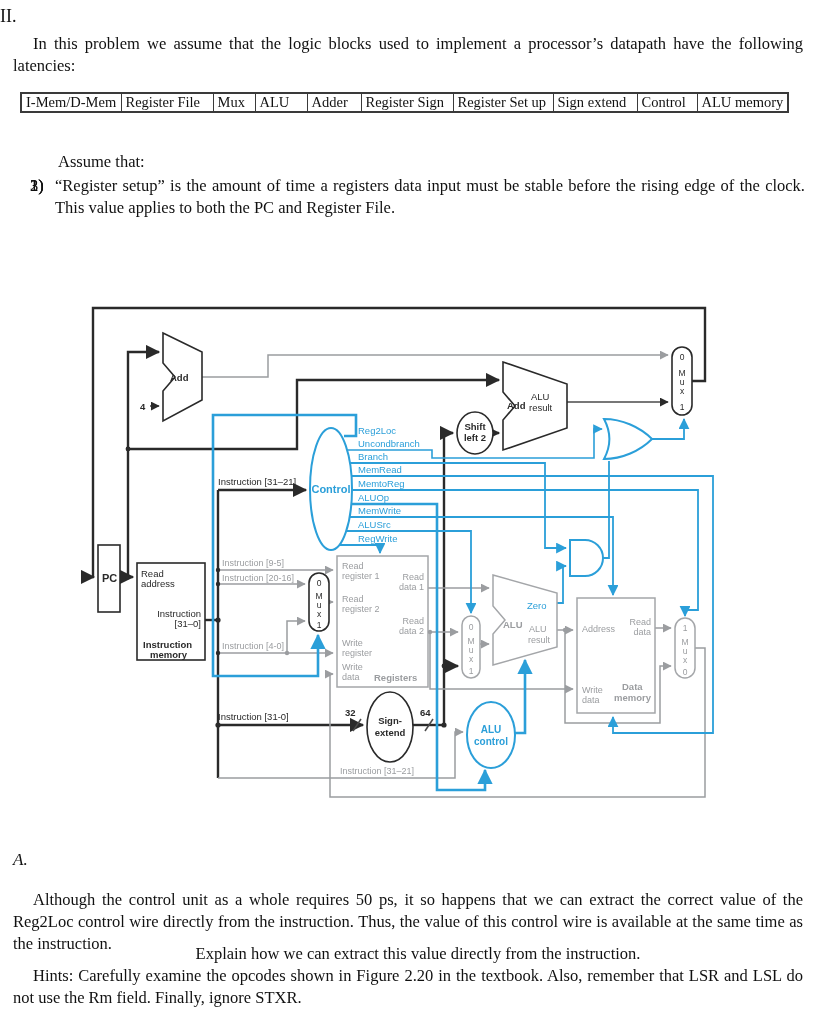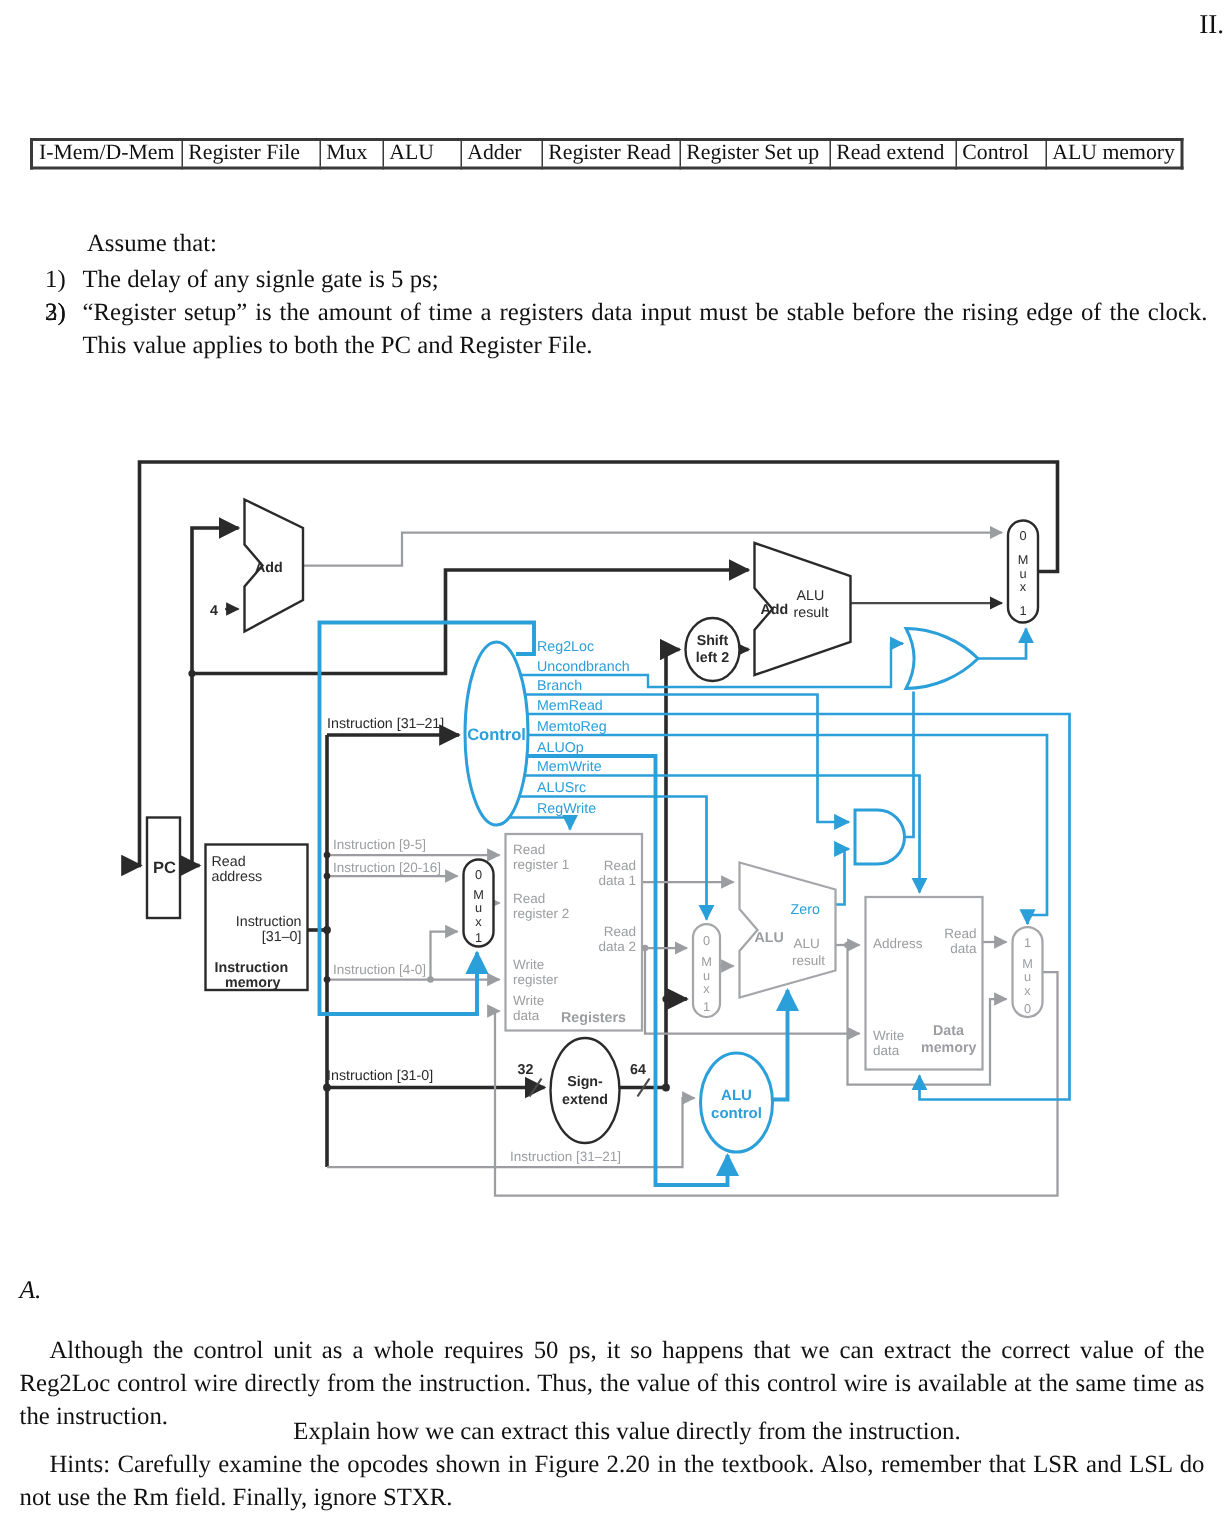--- a/index.html
+++ b/index.html
@@ -1,19 +1,19 @@
 <!DOCTYPE html>
 <html><head>
 <meta charset="utf-8">
 <style>
   html,body{margin:0;padding:0;background:#fff;}
   #page{position:relative;width:816px;height:1024px;background:#fff;overflow:hidden;
         font-family:"Liberation Serif", serif;color:#111;}
   .abs{position:absolute;}
-  #doc-title{top:6px;left:0;width:816px;text-align:right;font-size:18px;}
+  #doc-title{top:6px;left:0;width:816px;text-align:left;font-size:18px;}
   #intro-p{top:33px;left:13px;width:790px;font-size:16.5px;line-height:22px;text-align:justify;text-indent:20px;}
   #latency-table{top:92px;left:20px;border-collapse:collapse;font-size:14.5px;}
   #latency-table td,#latency-table th{border:1px solid #3a3a3a;font-weight:normal;text-align:left;
         padding:0 4px;height:17px;white-space:nowrap;margin-top:45px;}
   #latency-table{border:2px solid #3a3a3a;}
   #assume-lead{top:152px;left:33px;font-size:16.5px;margin-left:25px;}
   #assume-list{top:175px;left:13px;width:792px;font-size:16.5px;line-height:22px;}
   .a-item{position:relative;padding-left:42px;text-align:justify;}
   .a-num{position:absolute;left:17px;top:0;}
   #sec-a-label{top:850px;left:13px;font-style:italic;font-size:17px;}
@@ -42,20 +42,21 @@
   .tmx{font-size:8.5px;fill:#2a2a2a;text-anchor:middle;}
   .tmxg{font-size:8.5px;fill:#9b9da0;text-anchor:middle;}
 </style>
 </head>
 <body>
 
 <div id="page">
 
   <div class="abs" id="doc-title">II.</div>
 
+  <div class="abs" id="intro-p">In this problem we assume that the logic blocks used to implement a processor’s datapath have the following latencies:</div>
 
   <table class="abs" id="latency-table">
     <colgroup>
       <col style="width:100px">
         <col style="width:92px">
         <col style="width:42px">
         <col style="width:52px">
         <col style="width:54px">
       <col style="width:92px">
         <col style="width:100px">
@@ -63,35 +64,34 @@
         <col style="width:60px">
         <col style="width:84px">
     </colgroup>
     <tbody>
         <tr>
       <th>I-Mem/D-Mem</th>
       <th>Register File</th>
       <th>Mux</th>
       <th>ALU</th>
       <th>Adder</th>
-      <th>Register Read</th>
+      <th>Register Sign</th>
       <th>Register Set up</th>
-      <th>Read extend</th>
+      <th>Sign extend</th>
       <th>Control</th>
       <th>ALU memory</th>
     </tr>
   </tbody>
     </table>
 
   <div class="abs" id="assume-lead">Assume that:</div>
 
   <div class="abs" id="assume-list">
     <div class="a-item">
       <span class="a-num">1)</span>
-      <span>The delay of any signle gate is 5 ps;</span>
     </div>
     <div class="a-item">
       <span class="a-num">2)</span>
     </div>
     <div class="a-item">
       <span class="a-num">3)</span>
       <span>“Register setup” is the amount of time a registers data input must be stable before the rising edge of the clock. This value applies to both the PC and Register File.</span>
     </div>
   </div>
 

